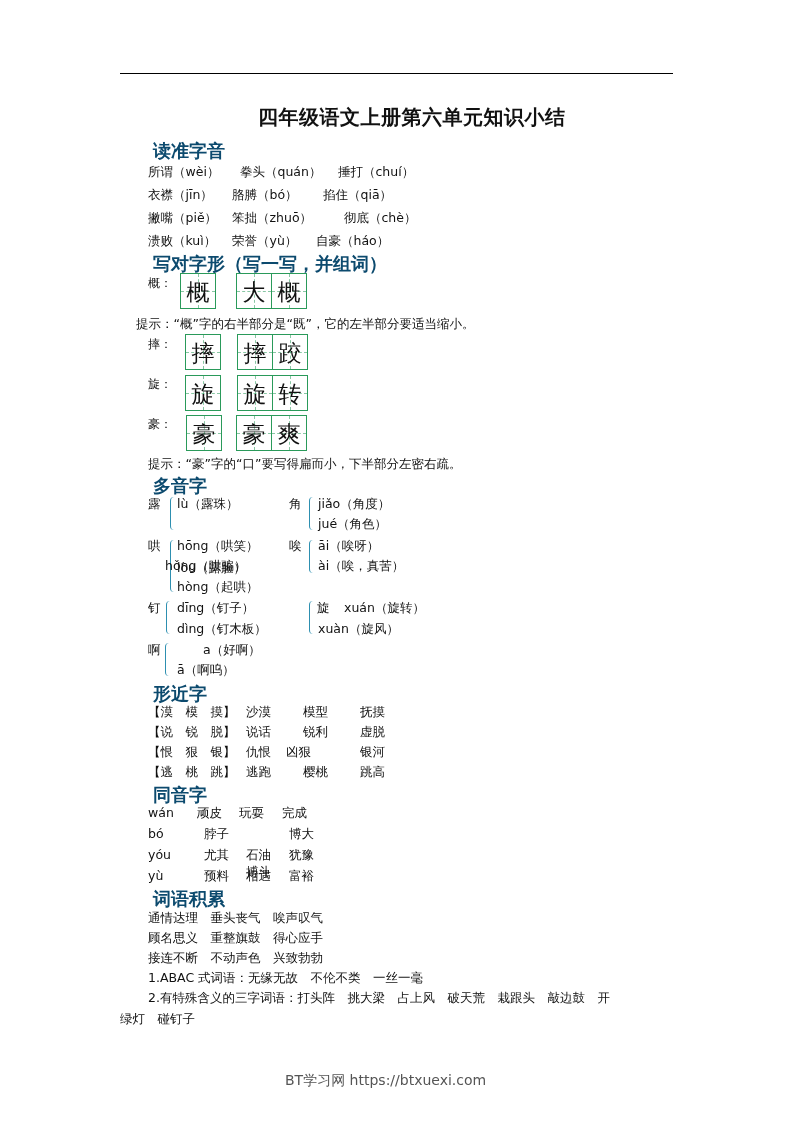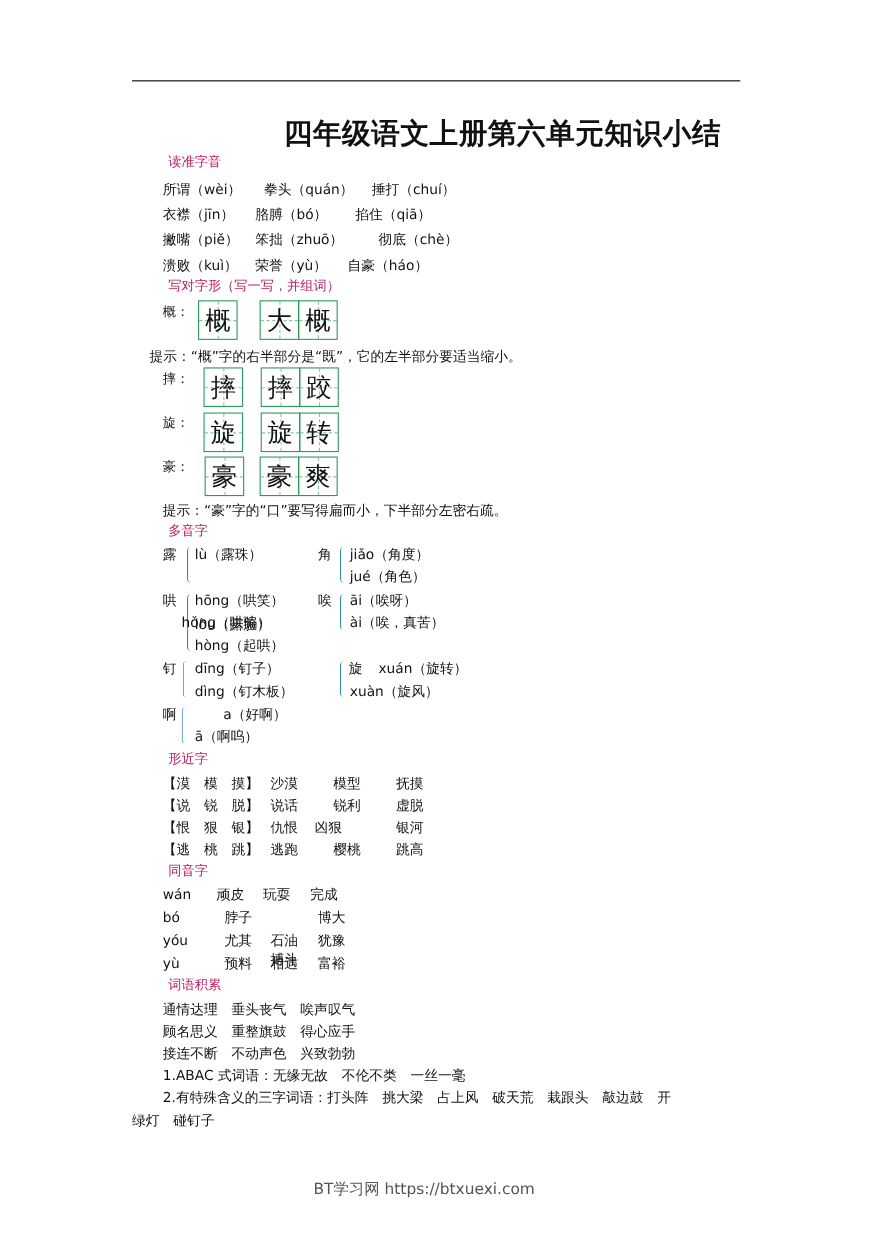--- a/index.html
+++ b/index.html
@@ -1,21 +1,21 @@
 <!DOCTYPE html>
 <html><head>
 <meta charset="utf-8">
 <style>
   html, body { margin:0; padding:0; background:#ffffff; }
   body { width:793px; height:1122px; position:relative; overflow:hidden;
          font-family:"DejaVu Sans","Liberation Sans",sans-serif; color:#111; }
   .abs { position:absolute; white-space:nowrap; }
   .rule { position:absolute; left:120px; top:73px; width:553px; height:0; border-top:1.5px solid #000; }
-  .title { left:258px; top:104px; font-size:26px; font-weight:bold; letter-spacing:0.5px; }
-  .sec { font-size:12px; color:#be185d; }
+  .title { left:258px; top:104px; font-size:20px; font-weight:bold; letter-spacing:0.5px; }
+  .sec { font-size:18px; color:#0c4a6e;font-weight:bold; }
   .line { font-size:12.5px; }
   .lbl { font-size:12px; }
   .box { position:absolute; width:36px; height:36px; border:1.3px solid #2a9a5a; box-sizing:border-box; }
   .box::before { content:""; position:absolute; left:50%; top:0; bottom:0; border-left:1px dashed #2a9a5a; opacity:0.55; }
   .box::after { content:""; position:absolute; top:50%; left:0; right:0; border-top:1px dashed #2a9a5a; opacity:0.55; }
   .box span { position:absolute; left:0; right:0; top:4px; text-align:center; font-family:"DejaVu Serif","Liberation Serif",serif; font-size:23px; line-height:28px; z-index:2; }
   .brk { position:absolute; width:4px; border-left:1.5px solid #2d8fb0; border-radius:4px 0 0 4px; }
   .footer { left:285px; top:1072px; font-size:14px; color:#555; }
 </style>
 </head>

